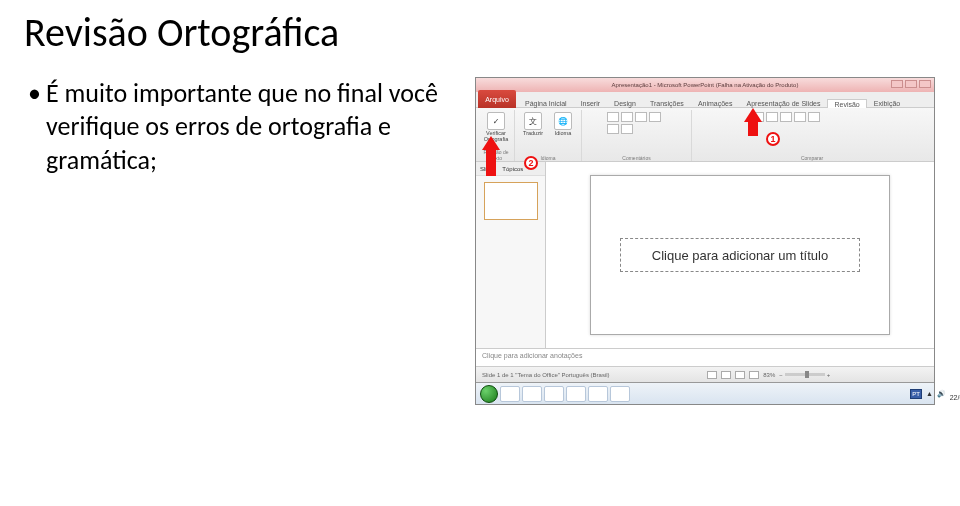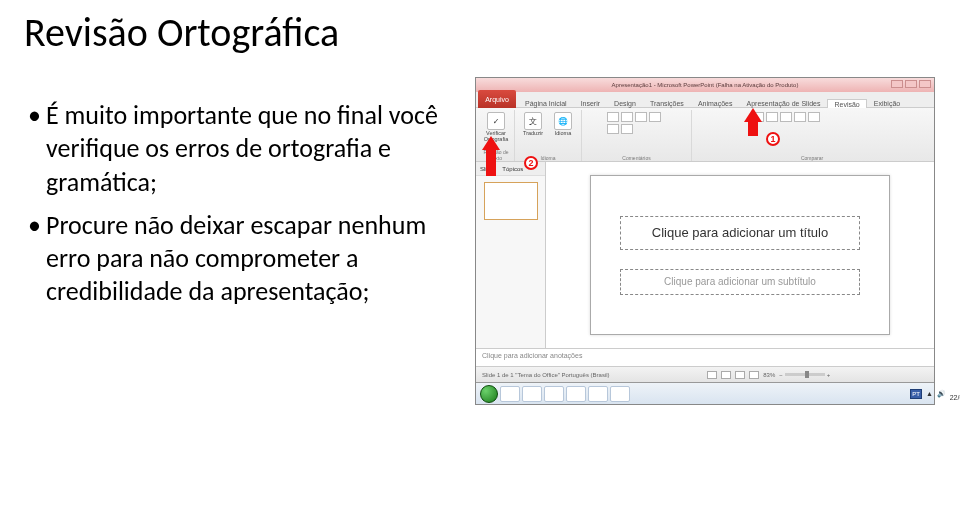--- a/index.html
+++ b/index.html
@@ -2,21 +2,21 @@
 <html><head>
 <meta charset="utf-8">
 <style>
   * { box-sizing: border-box; margin: 0; padding: 0; }
   html, body { width: 960px; height: 506px; font-family: Calibri, Arial, sans-serif; background: #fff; color: #000; }
   .page { width: 960px; height: 506px; position: relative; padding: 8px 24px 0 24px; }
   .title { font-size: 40px; font-weight: 400; margin-bottom: 20px; }
   .cols { display: flex; gap: 20px; }
   .left { flex: 0 0 430px; }
   .right { flex: 1; display: flex; justify-content: center; align-items: flex-start; }
-  ul.bullets { list-style: none; padding-left: 4px; margin-top: 22px; }
+  ul.bullets { list-style: none; padding-left: 4px; }
   ul.bullets > li { position: relative; padding-left: 18px; font-size: 26px; line-height: 1.28; margin-bottom: 10px; }
   ul.bullets > li::before { content: "•"; position: absolute; left: 0; top: 0; font-size: 26px; }
 
   
   .ppt { width: 460px; border: 1px solid #888; font-family: Tahoma, Arial, sans-serif; font-size: 8px; color: #333; background:#fff; }
   .ppt-titlebar { height: 14px; background: linear-gradient(#f8dcdc,#eeb3b3); display:flex; align-items:center; justify-content:center; position:relative; font-size:6px; color:#5a3c3c; }
   .ppt-titlebar .wctrls { position:absolute; right:3px; top:2px; display:flex; gap:2px; }
   .ppt-titlebar .wctrls span { width:12px; height:8px; background:#f4c7c7; border:1px solid #cc8f8f; display:inline-block; }
   .ppt-tabs { height: 16px; background: #eee; display:flex; align-items:flex-end; padding: 0 2px; gap:0; border-bottom:1px solid #ccc; }
   .ppt-tabs .filebtn { width:38px; height:18px; background: linear-gradient(#d94a3e,#b93328); color:#fff; font-size:7px; display:flex; align-items:center; justify-content:center; border-radius:2px 2px 0 0; margin-right:2px; position:relative; top:1px; }
@@ -63,21 +63,20 @@
 </style>
 </head>
 <body>
 
 <div class="page">
   <h1 class="title">Revisão Ortográfica</h1>
   <div class="cols">
     <div class="left">
       <ul class="bullets">
         <li>É muito importante que no final você verifique os erros de ortografia e gramática;</li>
-        <li>Procure não deixar escapar nenhum erro para não comprometer a credibilidade da apresentação;</li>
       </ul>
     </div>
     <div class="right">
       <div class="ppt">
 
         <div class="ppt-titlebar">
           <span>Apresentação1 - Microsoft PowerPoint (Falha na Ativação do Produto)</span>
           <div class="wctrls">
             <span></span>
             <span></span>
@@ -163,21 +162,20 @@
           <div class="ppt-thumbs">
             <div class="thumbtab">
               <span>Slides</span>
               <span>Tópicos</span>
             </div>
             <div class="thumb"></div>
           </div>
           <div class="ppt-canvas">
             <div class="slide">
               <div class="ph-title">Clique para adicionar um título</div>
-              <div class="ph-sub">Clique para adicionar um subtítulo</div>
             </div>
           </div>
         </div>
         <div class="ppt-notes">Clique para adicionar anotações</div>
         <div class="ppt-status">
           <span>Slide 1 de 1   "Tema do Office"   Português (Brasil)</span>
           <span class="right">
             <span class="viewbtn"></span>
             <span class="viewbtn"></span>
             <span class="viewbtn"></span>

